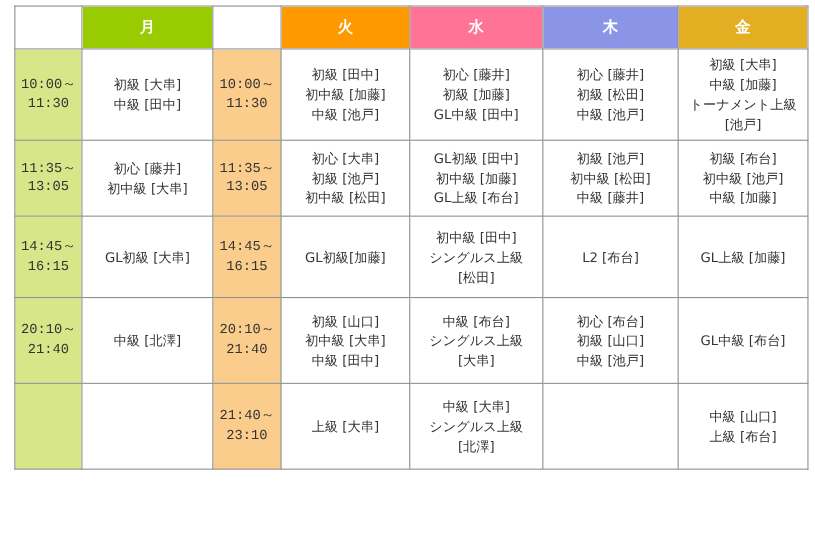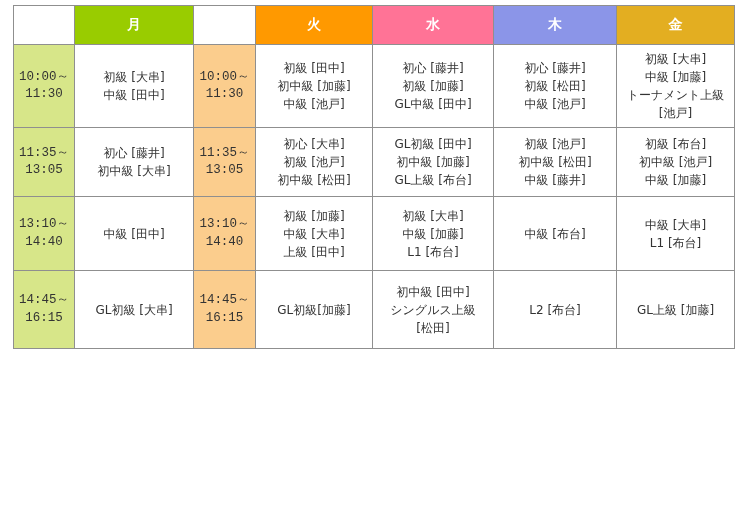--- a/index.html
+++ b/index.html
@@ -111,42 +111,56 @@
 初中級 [加藤]
 GL上級 [布台]</td>
       <td>初級 [池戸]
 初中級 [松田]
 中級 [藤井]</td>
       <td>初級 [布台]
 初中級 [池戸]
 中級 [加藤]</td>
     </tr>
     <tr>
-      <td class="time" style="background-color: rgb(215, 230, 137);">13:10～
-14:40</td>
-      <td>中級 [田中]</td>
-      <td class="time" style="background-color: rgb(251, 205, 141);">13:10～
-14:40</td>
-      <td>初級 [加藤]
-中級 [大串]
-上級 [田中]</td>
-      <td>初級 [大串]
-中級 [加藤]
-L1 [布台]</td>
-      <td>中級 [布台]</td>
-      <td>中級 [大串]
-L1 [布台]</td>
-    </tr>
-    <tr>
       <td class="time" style="background-color: rgb(215, 230, 137);">14:45～
 16:15</td>
       <td>GL初級 [大串]</td>
       <td class="time" style="background-color: rgb(251, 205, 141);">14:45～
 16:15</td>
       <td>GL初級[加藤]</td>
       <td>初中級 [田中]
 シングルス上級
 [松田]</td>
       <td>L2 [布台]</td>
       <td>GL上級 [加藤]</td>
     </tr>
+    <tr>
+      <td class="time" style="background-color: rgb(215, 230, 137);">20:10～
+21:40</td>
+      <td>中級 [北澤]</td>
+      <td class="time" style="background-color: rgb(251, 205, 141);">20:10～
+21:40</td>
+      <td>初級 [山口]
+初中級 [大串]
+中級 [田中]</td>
+      <td>中級 [布台]
+シングルス上級
+[大串]</td>
+      <td>初心 [布台]
+初級 [山口]
+中級 [池戸]</td>
+      <td>GL中級 [布台]</td>
+    </tr>
+    <tr>
+      <td class="time" style="background-color: rgb(215, 230, 137);"></td>
+      <td></td>
+      <td class="time" style="background-color: rgb(251, 205, 141);">21:40～
+23:10</td>
+      <td>上級 [大串]</td>
+      <td>中級 [大串]
+シングルス上級
+[北澤]</td>
+      <td></td>
+      <td>中級 [山口]
+上級 [布台]</td>
+    </tr>
   </tbody>
 </table>
 
 </body></html>

